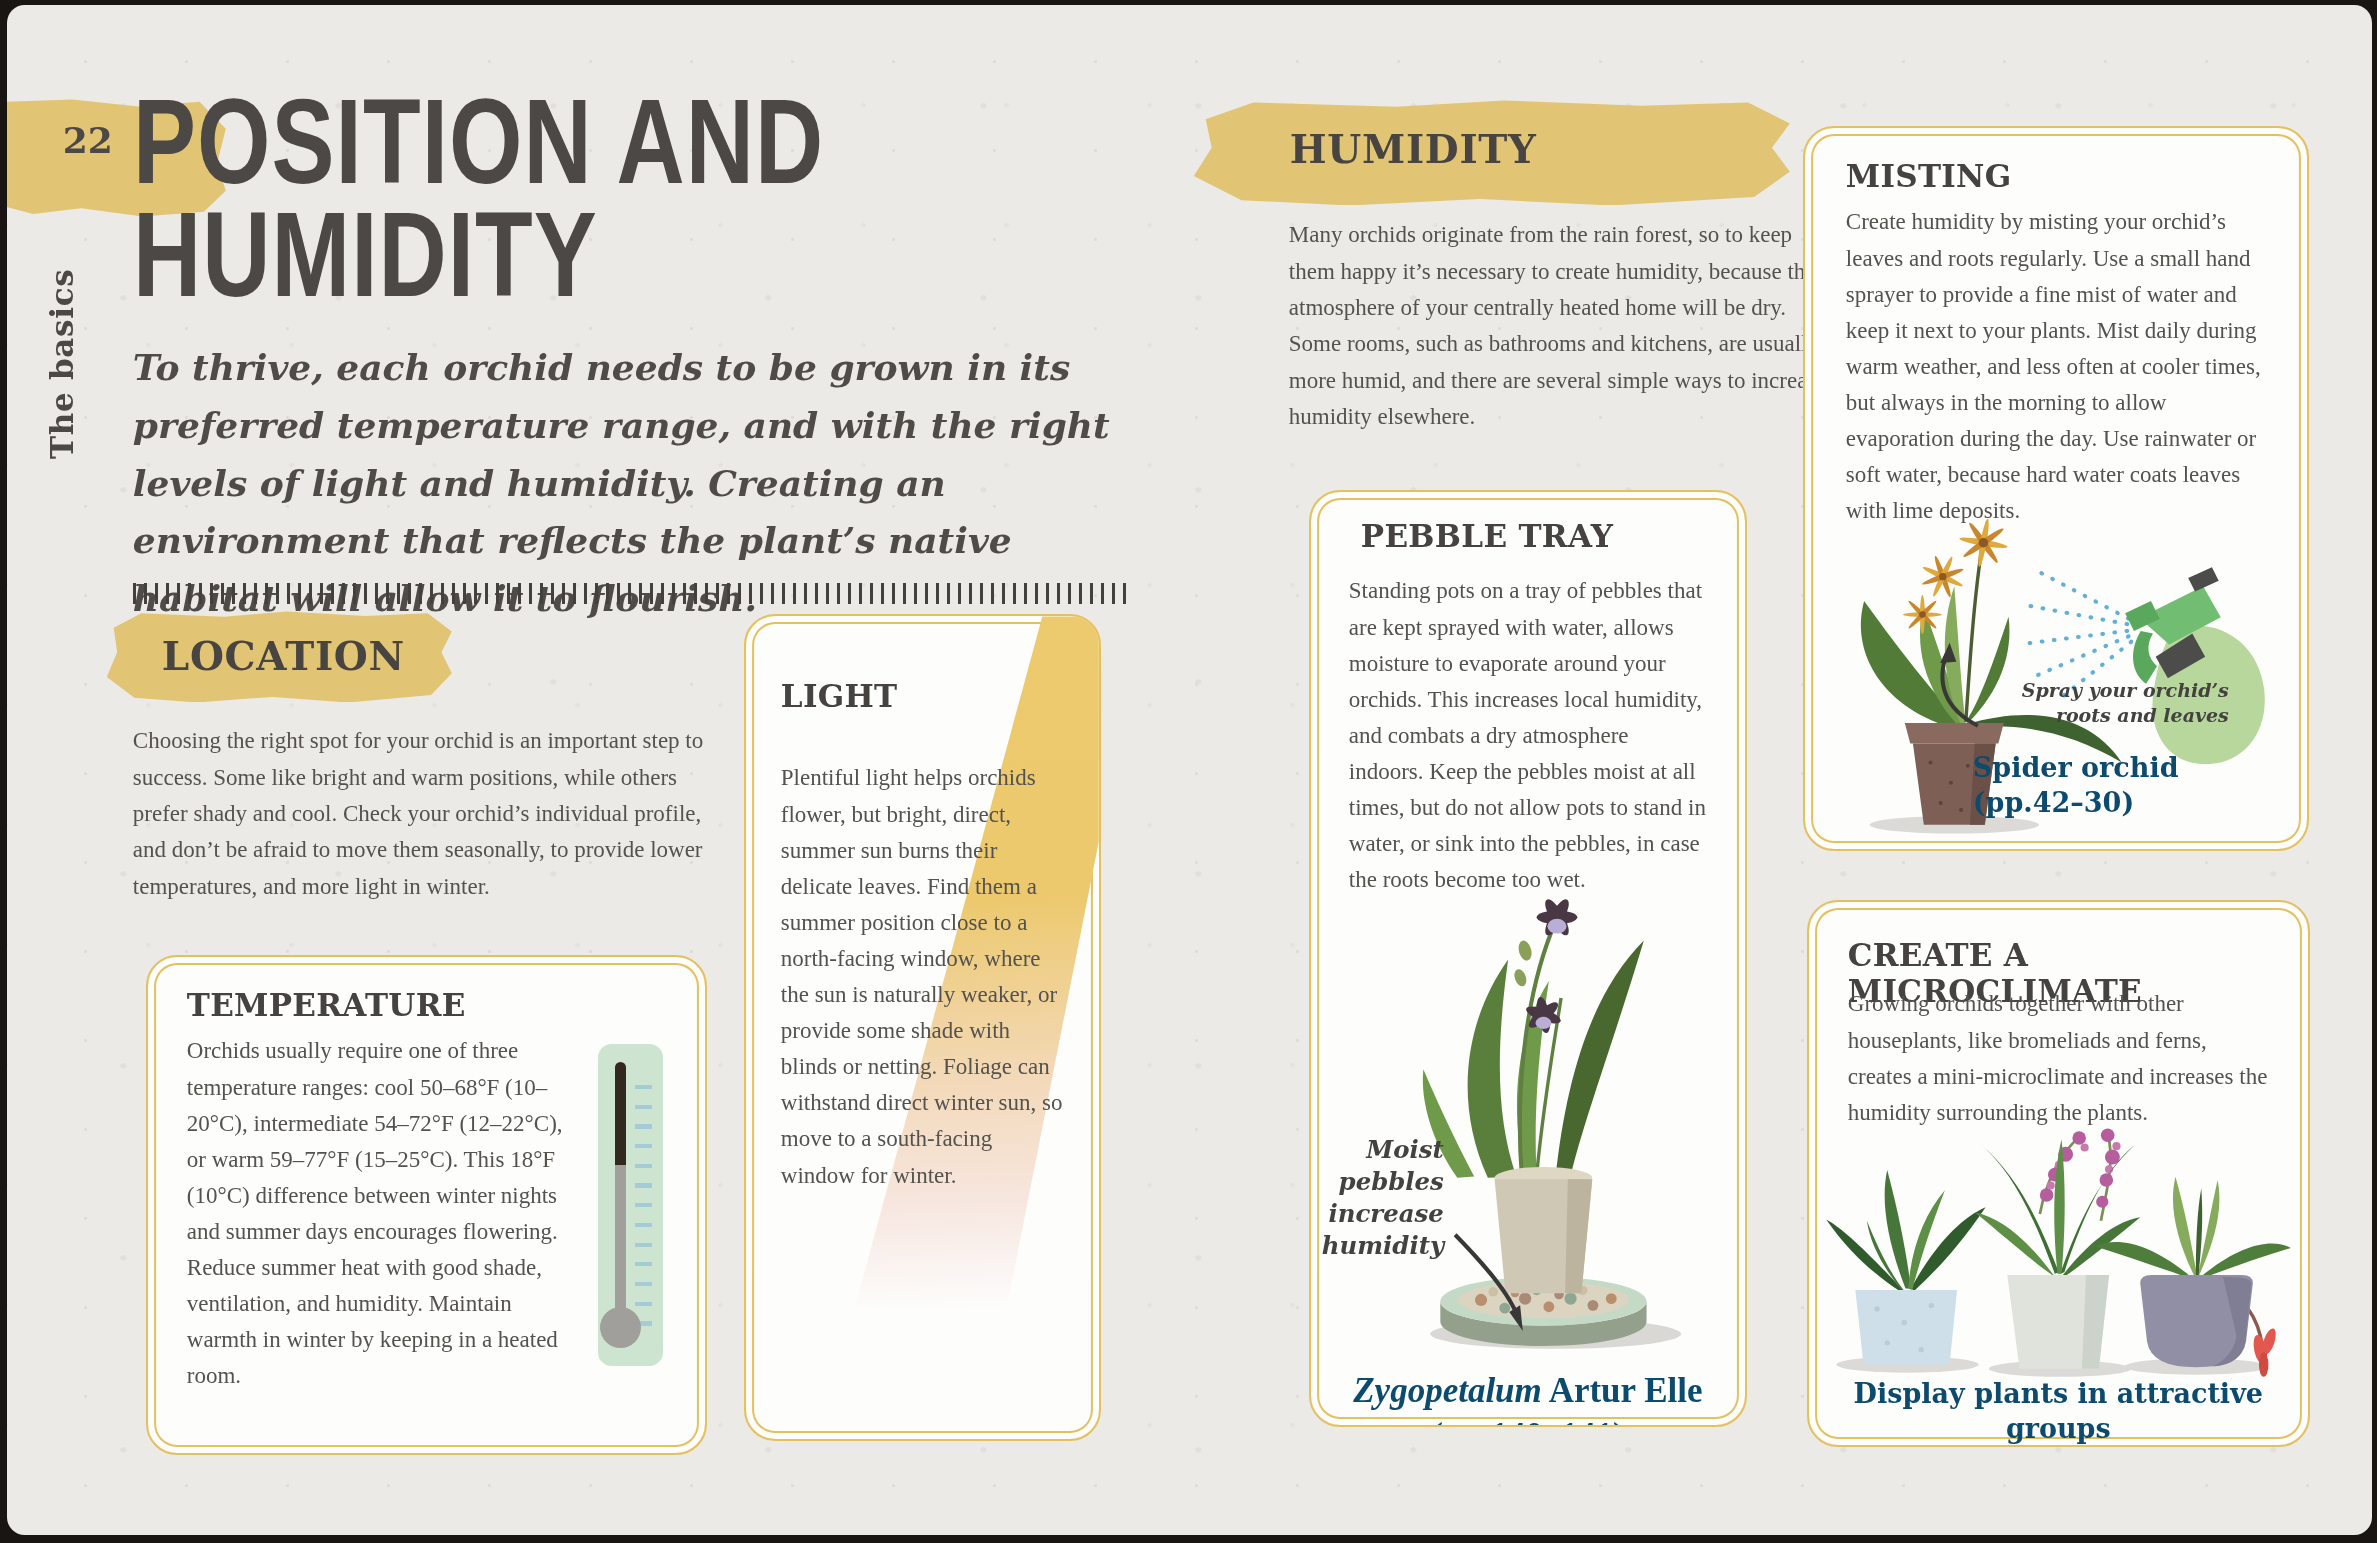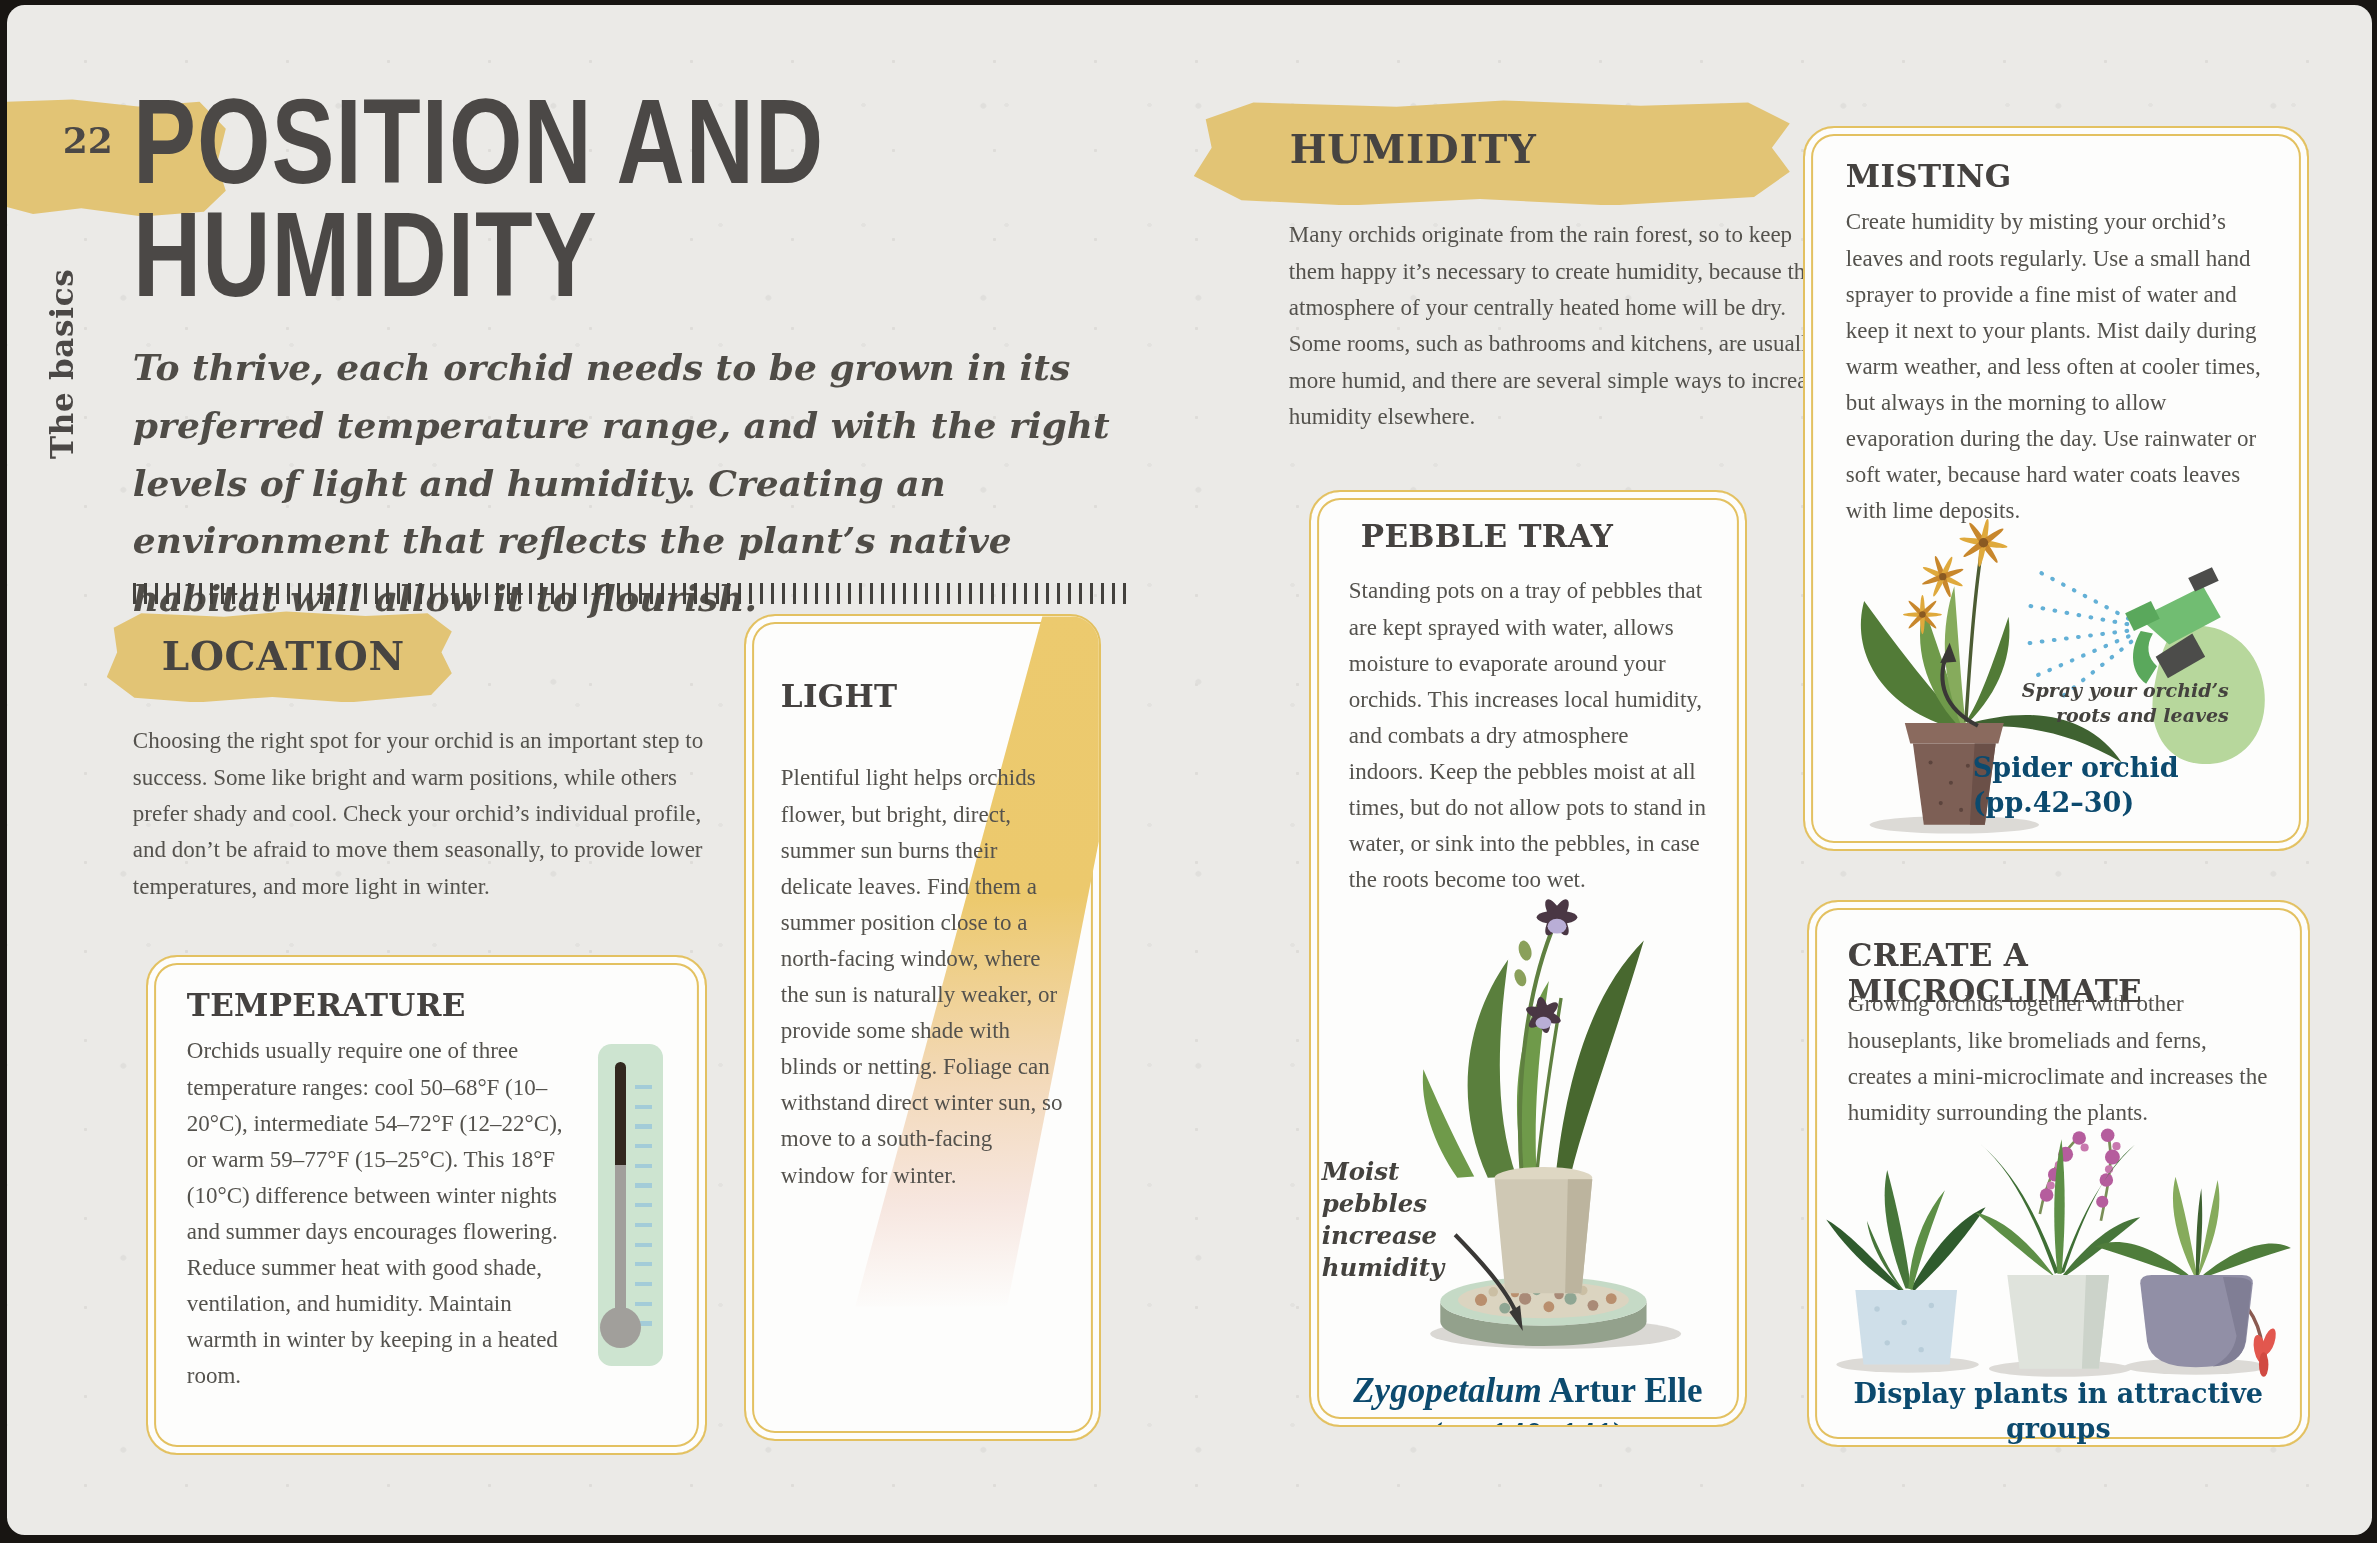--- a/index.html
+++ b/index.html
@@ -136,21 +136,21 @@
             <circle cx="208" cy="638" r="7" fill="#cbbfa4"></circle>
             <circle cx="272" cy="636" r="7" fill="#8fa693"></circle>
             <circle cx="340" cy="636" r="7" fill="#cbbfa4"></circle>
             <circle cx="305" cy="642" r="7" fill="#a98a77"></circle>
             <circle cx="240" cy="640" r="6"></circle>
         </g>
         <ellipse cx="282" cy="470" rx="72" ry="16" fill="#ded7c3"></ellipse>
         <path d="M210,472 L354,472 L338,640 L226,640 Z" fill="#cfc8b4"></path>
         <path d="M318,472 L354,472 L338,640 L314,640 Z" fill="#bcb49e"></path>
       </svg>
-      <div class="abs annot" style="left:11px;top:664px;width:122px;text-align:left;font-style:italic;">Moist pebbles increase humidity</div>
+      <div class="abs annot" style="left:11px;top:642px;width:122px;text-align:right;font-style:italic;">Moist pebbles increase humidity</div>
       <svg class="abs" style="left:136px;top:737px;" width="88" height="109" viewBox="0 0 130 160">
         <path d="M12,8 C58,55 92,95 104,128" stroke="#3a3836" stroke-width="6" fill="none"></path>
         <polygon points="92,122 112,150 108,112" fill="#3a3836"></polygon>
       </svg>
       <div class="abs caption" style="left:13.6px;top:877px;width:407px;text-align:center;font-size:35px;font-family:Liberation Serif, serif;">
         <span class="sp">Zygopetalum</span>
         <span>Artur Elle (pp.140–141)</span>
       </div>
     </div>
 

